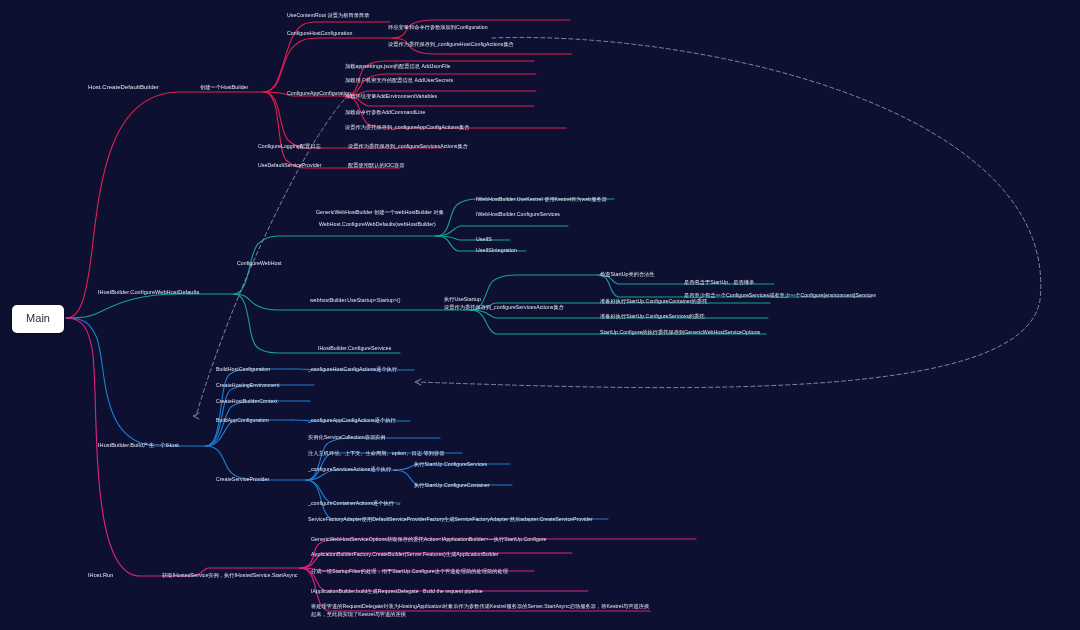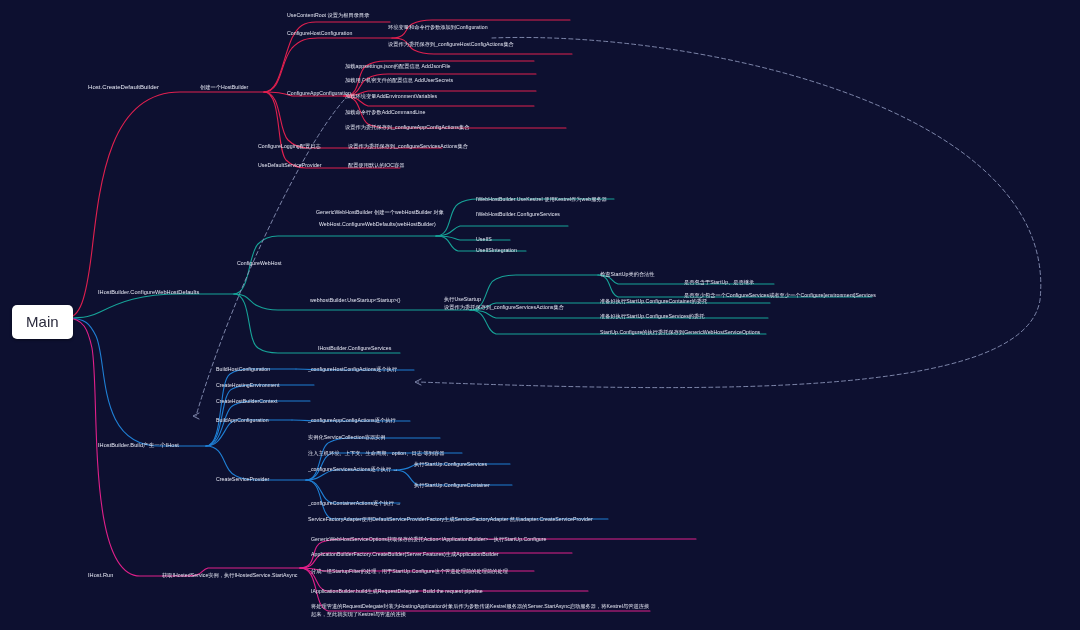--- a/index.html
+++ b/index.html
@@ -3,21 +3,21 @@
 <meta charset="utf-8">
 <style>
   html,body{margin:0;padding:0;background:#0d1030;}
   body{width:1080px;height:630px;position:relative;overflow:hidden;
        font-family:"Liberation Sans","DejaVu Sans",sans-serif;}
   #canvas{position:absolute;inset:0;width:1080px;height:630px;}
   .node{position:absolute;color:#e8eaf6;font-size:5.2px;line-height:1.45;
         white-space:pre;letter-spacing:.05px;}
   .node.multi{white-space:pre-line;}
   .root{background:#ffffff;color:#2b2b3d;border-radius:5px;
-        padding:6px 14px;font-size:15px;white-space:nowrap;
+        padding:6px 14px;font-size:11px;white-space:nowrap;
         box-shadow:0 1px 3px rgba(0,0,0,.45);}
   svg{position:absolute;inset:0;pointer-events:none;}
 </style>
 </head>
 <body>
 
 <svg id="canvas" viewBox="0 0 1080 630">
   <g fill="none" stroke-width="1.1" stroke-linecap="round">
 
     <g stroke="#e0204f">

